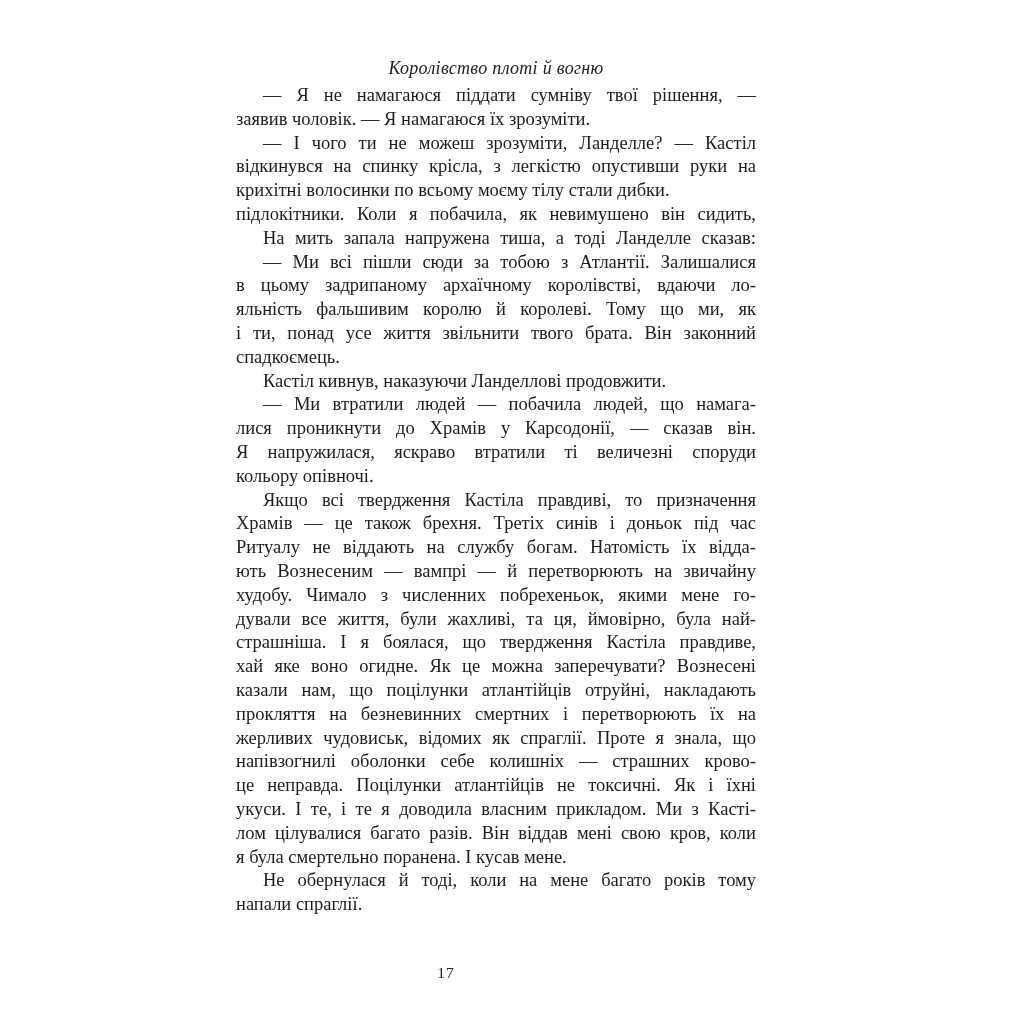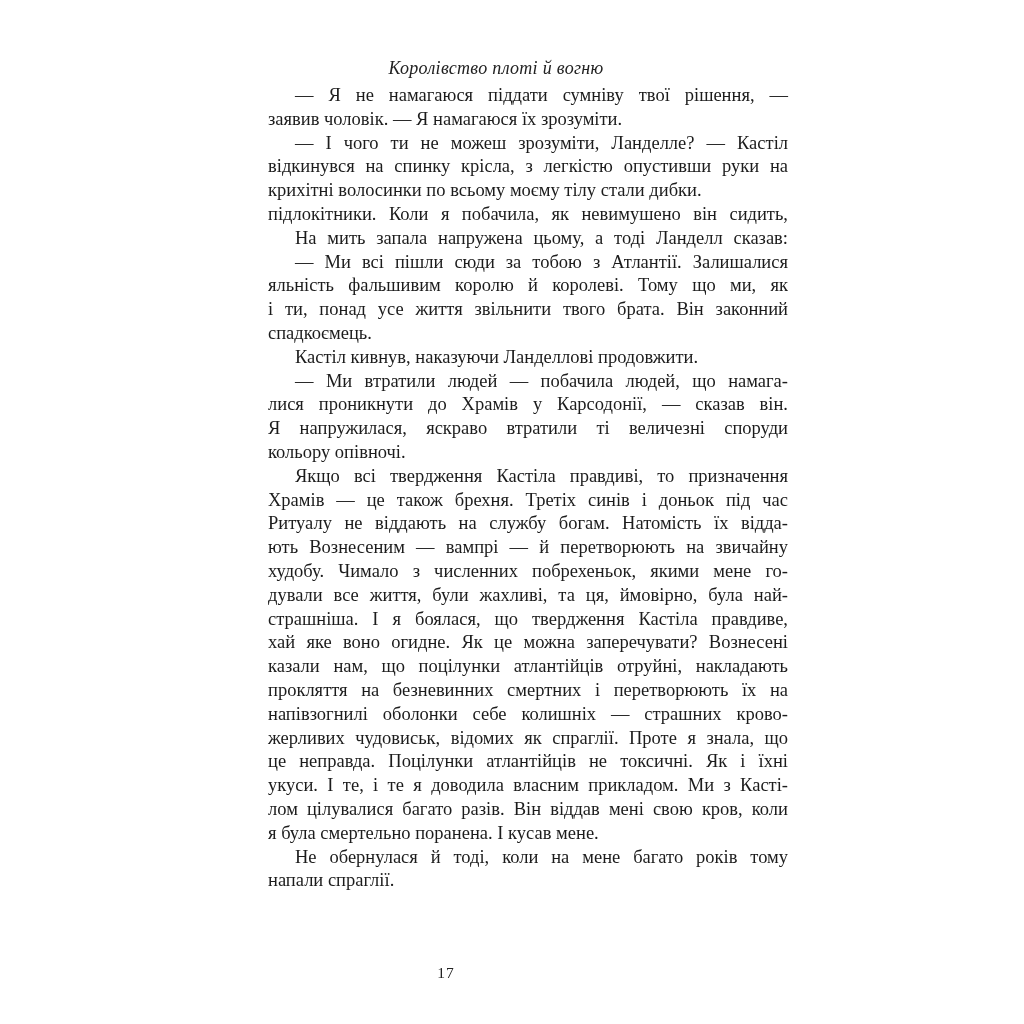--- a/index.html
+++ b/index.html
@@ -28,21 +28,21 @@
     text-align: center;
     font-style: italic;
     font-size: 18px;
     letter-spacing: 0.3px;
     color: #222222;
     margin-top: 24px;
   }
   .body-text {
     position: absolute;
     top: 84px;
-    left: 268px;
+    left: 236px;
     width: 520px;
     font-size: 18.5px;
     line-height: 23.8px;
   }
   .para {
     margin: 0;
     padding: 0;
   }
   .line {
     text-align: justify;
@@ -80,24 +80,25 @@
         <div class="line first">— Я не намагаюся піддати сумніву твої рішення, —</div>
         <div class="line last">заявив чоловік. — Я намагаюся їх зрозуміти.</div>
       </div>
       <div class="para">
         <div class="line first">— І чого ти не можеш зрозуміти, Ланделле? — Кастіл</div>
         <div class="line">відкинувся на спинку крісла, з легкістю опустивши руки на</div>
         <div class="line last">крихітні волосинки по всьому моєму тілу стали дибки.</div>
         <div class="line">підлокітники. Коли я побачила, як невимушено він сидить,</div>
       </div>
       <div class="para">
-        <div class="line first full">На мить запала напружена цьому, а тоді Ланделл сказав:</div>
+        <div class="line first full">На мить запала напружена тиша, а тоді Ланделле сказав:</div>
       </div>
       <div class="para">
         <div class="line first">— Ми всі пішли сюди за тобою з Атлантії. Залишалися</div>
+        <div class="line">в цьому задрипаному архаїчному королівстві, вдаючи ло-</div>
         <div class="line">яльність фальшивим королю й королеві. Тому що ми, як</div>
         <div class="line">і ти, понад усе життя звільнити твого брата. Він законний</div>
         <div class="line last">спадкоємець.</div>
       </div>
       <div class="para">
         <div class="line first last">Кастіл кивнув, наказуючи Ланделлові продовжити.</div>
       </div>
       <div class="para">
         <div class="line first">— Ми втратили людей — побачила людей, що намага-</div>
         <div class="line">лися проникнути до Храмів у Карсодонії, — сказав він.</div>
@@ -108,22 +109,22 @@
         <div class="line first">Якщо всі твердження Кастіла правдиві, то призначення</div>
         <div class="line">Храмів — це також брехня. Третіх синів і доньок під час</div>
         <div class="line">Ритуалу не віддають на службу богам. Натомість їх відда-</div>
         <div class="line">ють Вознесеним — вампрі — й перетворюють на звичайну</div>
         <div class="line">худобу. Чимало з численних побрехеньок, якими мене го-</div>
         <div class="line">дували все життя, були жахливі, та ця, ймовірно, була най-</div>
         <div class="line">страшніша. І я боялася, що твердження Кастіла правдиве,</div>
         <div class="line">хай яке воно огидне. Як це можна заперечувати? Вознесені</div>
         <div class="line">казали нам, що поцілунки атлантійців отруйні, накладають</div>
         <div class="line">прокляття на безневинних смертних і перетворюють їх на</div>
+        <div class="line">жерливих чудовиськ, відомих як спраглії. Проте я знала, що</div>
         <div class="line">напівзогнилі оболонки себе колишніх — страшних крово-</div>
-        <div class="line">жерливих чудовиськ, відомих як спраглії. Проте я знала, що</div>
         <div class="line">це неправда. Поцілунки атлантійців не токсичні. Як і їхні</div>
         <div class="line">укуси. І те, і те я доводила власним прикладом. Ми з Касті-</div>
         <div class="line">лом цілувалися багато разів. Він віддав мені свою кров, коли</div>
         <div class="line last">я була смертельно поранена. І кусав мене.</div>
       </div>
       <div class="para">
         <div class="line first">Не обернулася й тоді, коли на мене багато років тому</div>
         <div class="line last">напали спраглії.</div>
       </div>
     </div>

